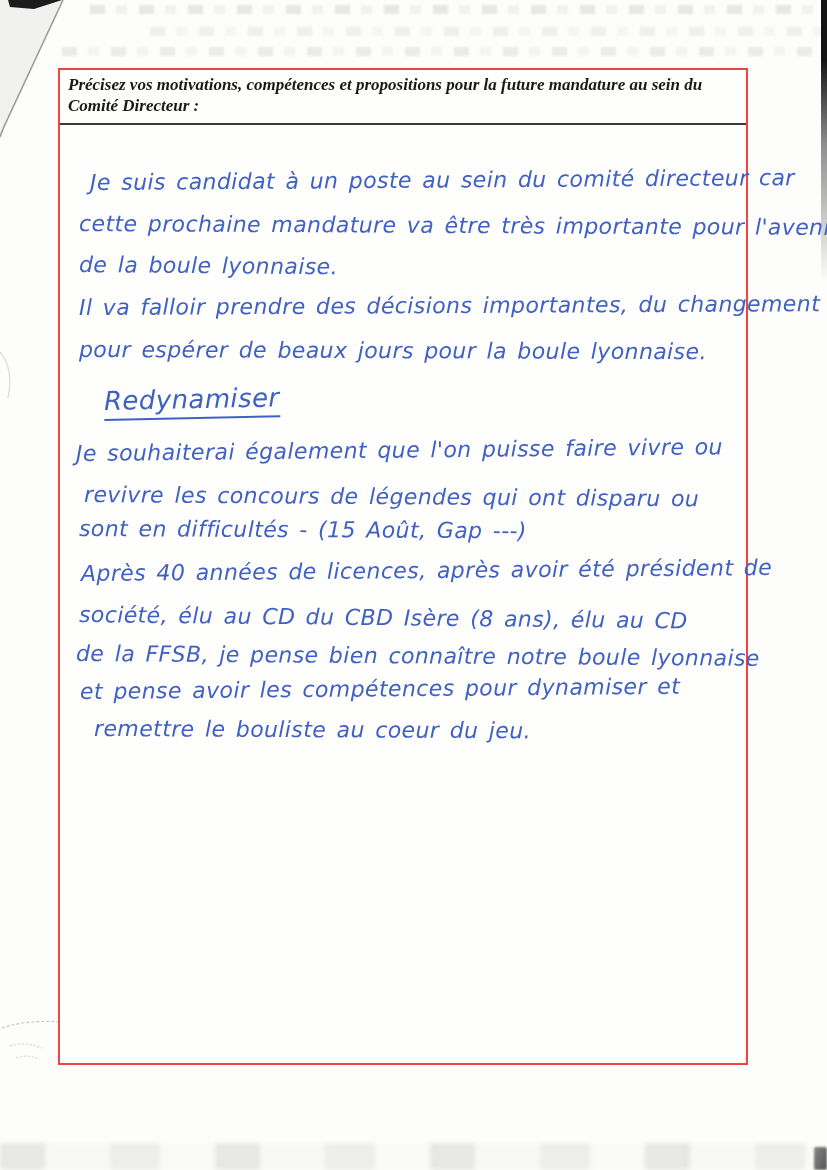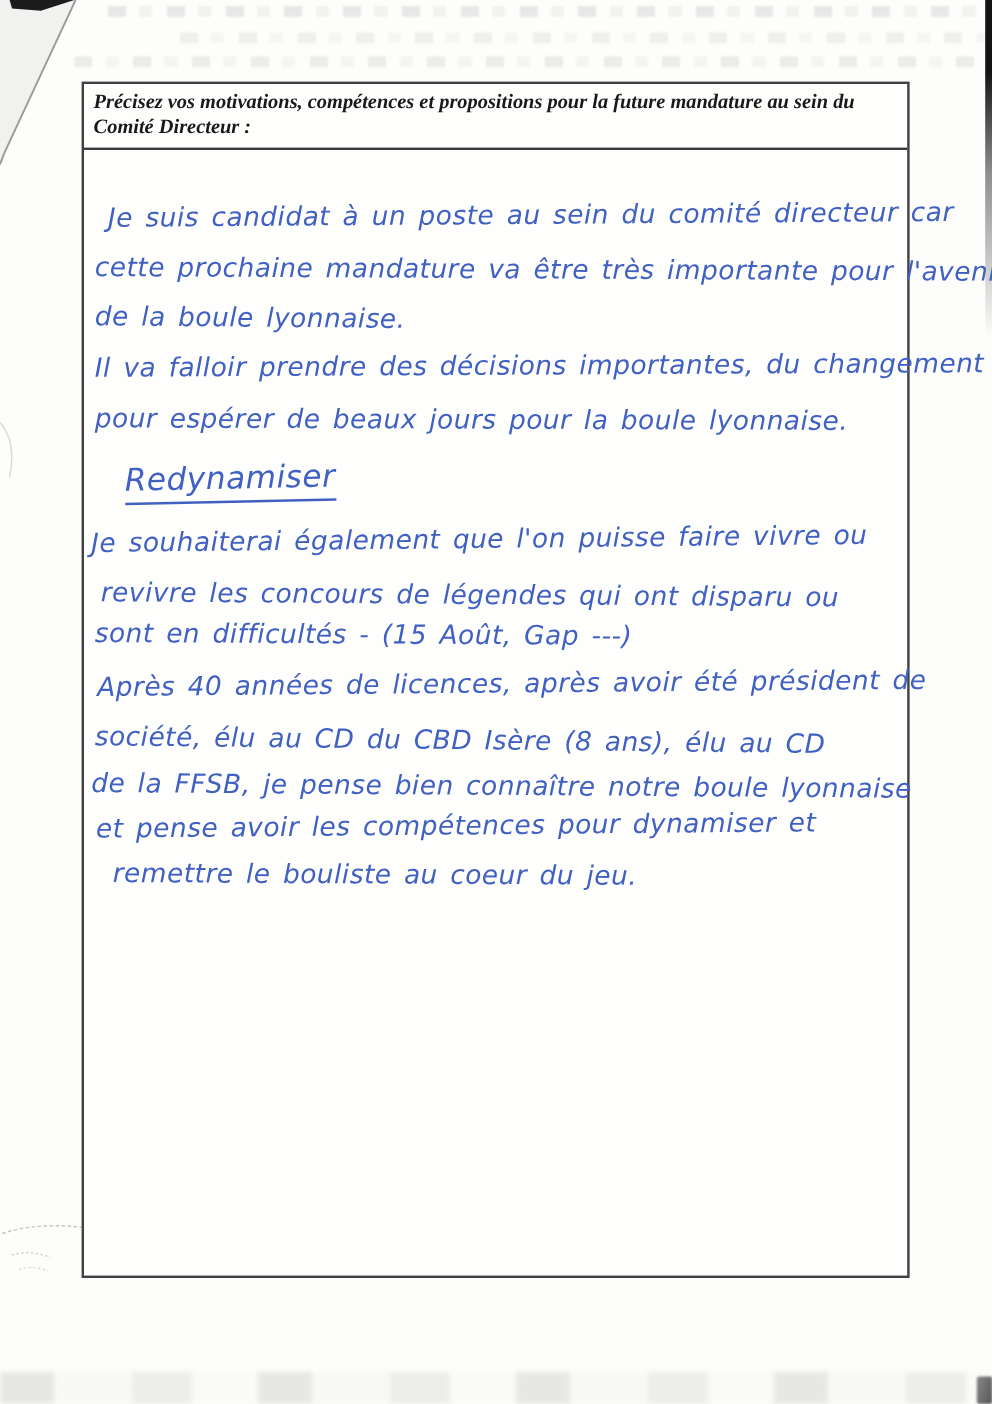--- a/index.html
+++ b/index.html
@@ -39,23 +39,23 @@
     filter:blur(2px);
   }
   .corner-blob{
     left:814px;top:1147px;width:13px;height:23px;
     background:linear-gradient(110deg,#6b6b6b,#2e2e2e);
     filter:blur(1px);opacity:.8;border-radius:2px;
   }
 
   
   .form-box{
-    position:absolute;left:68px;top:68px;
+    position:absolute;left:58px;top:68px;
     width:686px;height:993px;
-    border:2px solid #404040;
+    border:2px solid #ef4444;
     background:#fefefd;
   }
   .question{
     border-bottom:2px solid #3b3b3b;
     padding:4px 8px 6px 8px;
     font-family:"Liberation Serif",serif;
     font-weight:bold;font-style:italic;
     font-size:17px;line-height:1.25;color:#191919;
   }
 

